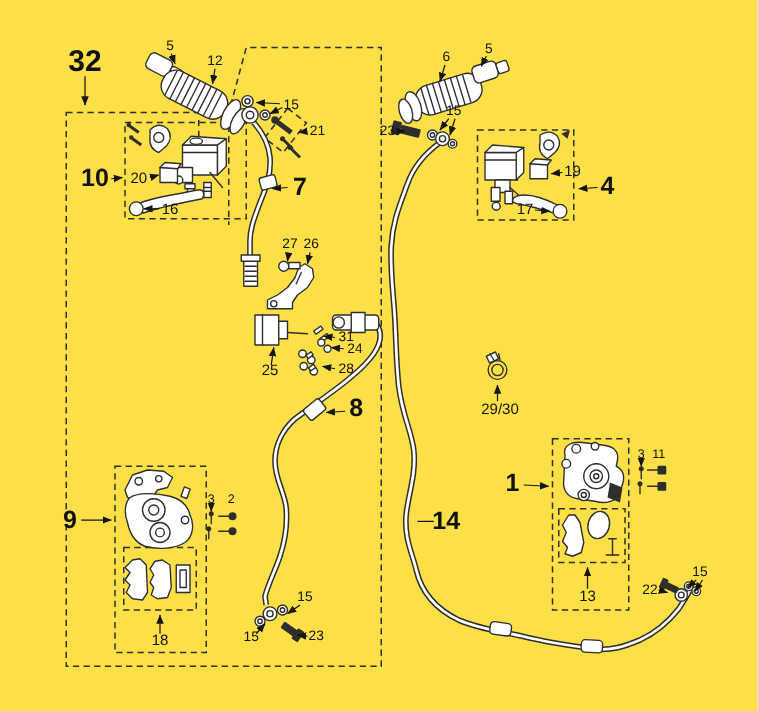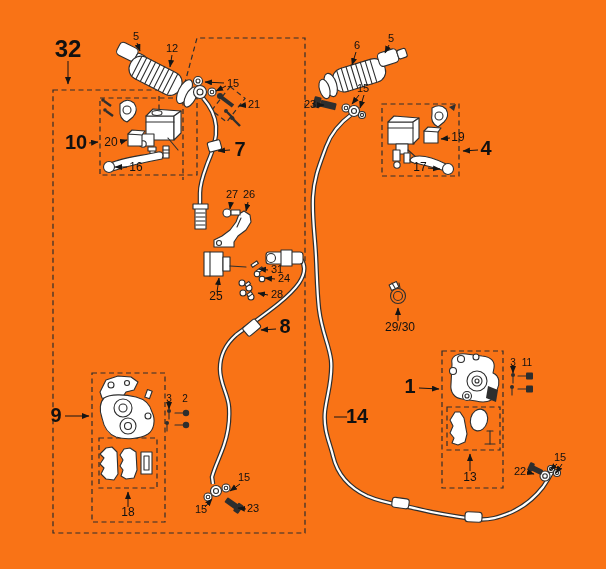--- a/index.html
+++ b/index.html
@@ -1,16 +1,16 @@
 <!DOCTYPE html>
 <html><head>
 <meta charset="utf-8">
 <style>
   html,body{margin:0;padding:0;background:#fff;}
-  .stage{position:relative;width:606px;height:569px;background:#f97316;overflow:hidden;}
+  .stage{position:relative;width:606px;height:569px;background:#fde047;overflow:hidden;}
   svg{position:absolute;left:0;top:0;}
   .ln{stroke:#2e2e2e;stroke-width:1.1;fill:none;stroke-linecap:round;stroke-linejoin:round;}
   .fw{fill:#fff;stroke:#2e2e2e;stroke-width:1.1;stroke-linejoin:round;}
   .fd{fill:#2e2e2e;stroke:none;}
   .dash{fill:none;stroke:#2e2e2e;stroke-width:1.2;stroke-dasharray:5 3.5;}
   .tube-o{fill:none;stroke:#2e2e2e;stroke-width:4.6;}
   .tube-i{fill:none;stroke:#fff;stroke-width:2.2;}
   .lead{stroke:#151515;stroke-width:1;fill:none;}
   text{font-family:"Liberation Sans","DejaVu Sans",sans-serif;fill:#111;text-anchor:middle;}
   .f10{font-size:10px;}.f11{font-size:11px;}.f12{font-size:12px;}

